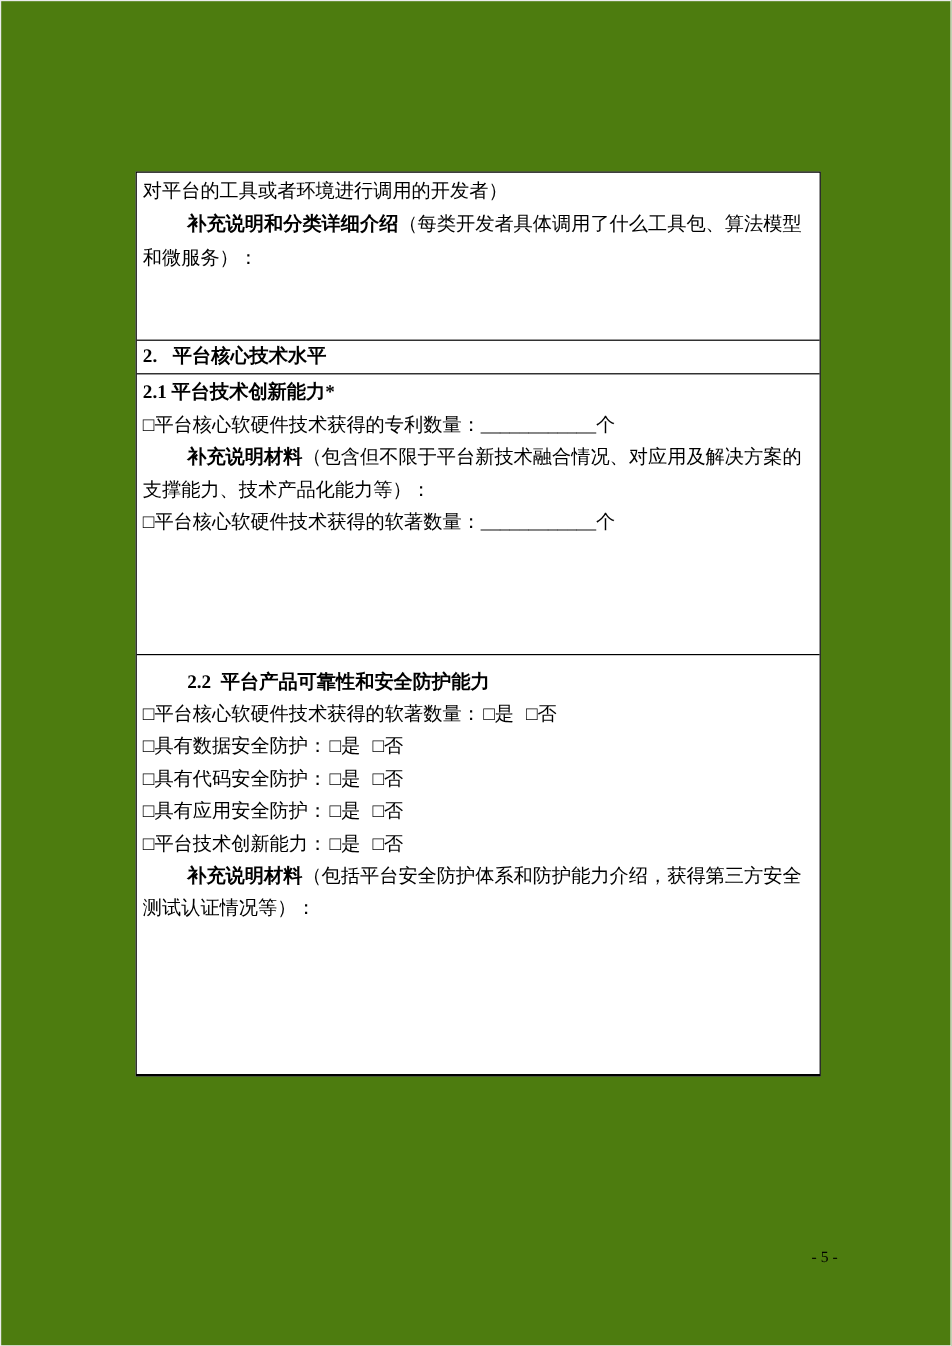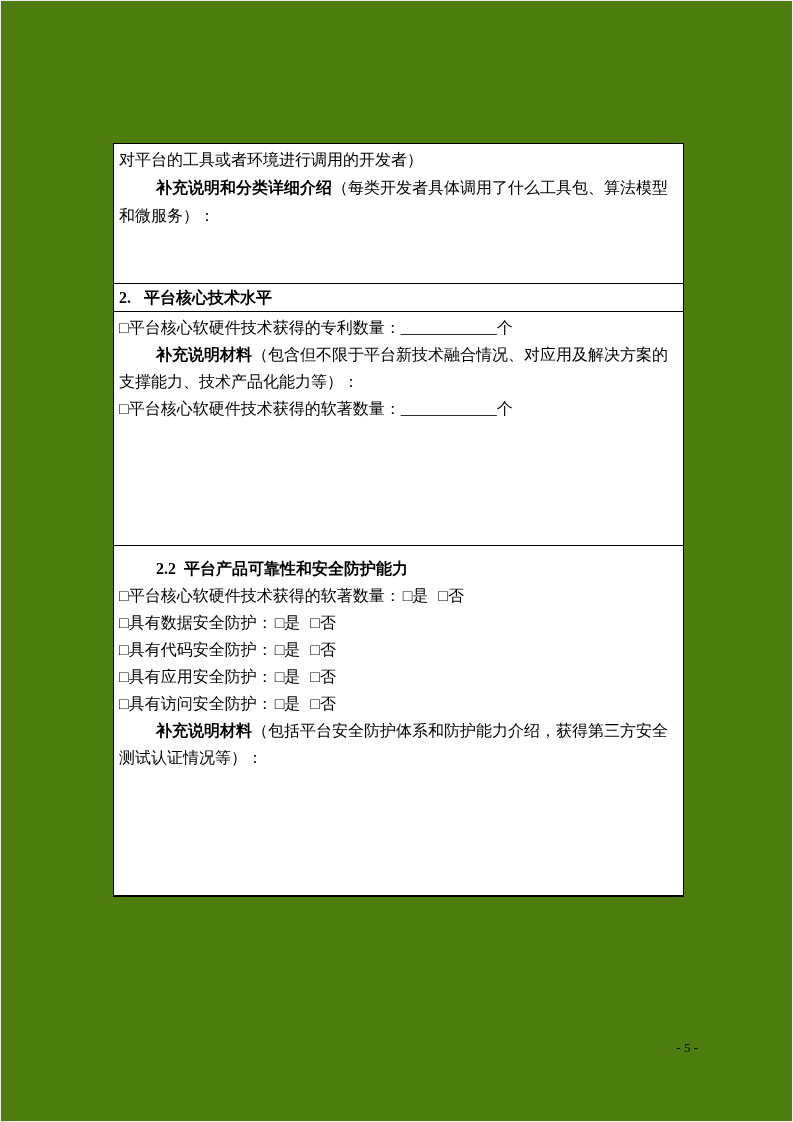--- a/index.html
+++ b/index.html
@@ -73,33 +73,34 @@
   <div class="doc-table">
 
     <div class="row row1">
       <div class="txt">对平台的工具或者环境进行调用的开发者）</div>
       <div class="txt"><span class="b">补充说明和分类详细介绍</span><span>（每类开发者具体调用了什么工具包、算法模型和微服务）：</span></div>
     </div>
 
     <div class="row row2"><span>2.</span><span class="s2-title-gap">平台核心技术水平</span></div>
 
     <div class="row row3">
+      <div class="txt b">2.1 平台技术创新能力*</div>
       <div class="txt"><span>□</span><span>平台核心软硬件技术获得的专利数量：</span><span>____________</span><span>个</span></div>
       <div class="txt"><span class="b">补充说明材料</span><span>（包含但不限于平台新技术融合情况、对应用及解决方案的支撑能力、技术产品化能力等）：</span></div>
       <div class="txt"><span>□</span><span>平台核心软硬件技术获得的软著数量：</span><span>____________</span><span>个</span></div>
     </div>
 
     <div class="row row4">
       <div class="txt"><span class="b">2.2</span><span class="b s22-title-gap">平台产品可靠性和安全防护能力</span></div>
 
       <div class="txt"><span>□</span><span>平台核心软硬件技术获得的软著数量：</span><span class="opt-yes">□是</span><span class="opt-no">□否</span></div>
       <div class="txt"><span>□</span><span>具有数据安全防护：</span><span class="opt-yes">□是</span><span class="opt-no">□否</span></div>
       <div class="txt"><span>□</span><span>具有代码安全防护：</span><span class="opt-yes">□是</span><span class="opt-no">□否</span></div>
       <div class="txt"><span>□</span><span>具有应用安全防护：</span><span class="opt-yes">□是</span><span class="opt-no">□否</span></div>
-      <div class="txt"><span>□</span><span>具有访问安全防护：</span><span class="opt-yes">□是</span><span class="opt-no">□否</span></div>
+      <div class="txt"><span>□</span><span>平台技术创新能力：</span><span class="opt-yes">□是</span><span class="opt-no">□否</span></div>
 
       <div class="txt"><span class="b">补充说明材料</span><span>（包括平台安全防护体系和防护能力介绍，获得第三方安全测试认证情况等）：</span></div>
     </div>
 
   </div>
 
   <div class="footer-pagenum">- 5 -</div>
 
 </div>
 

